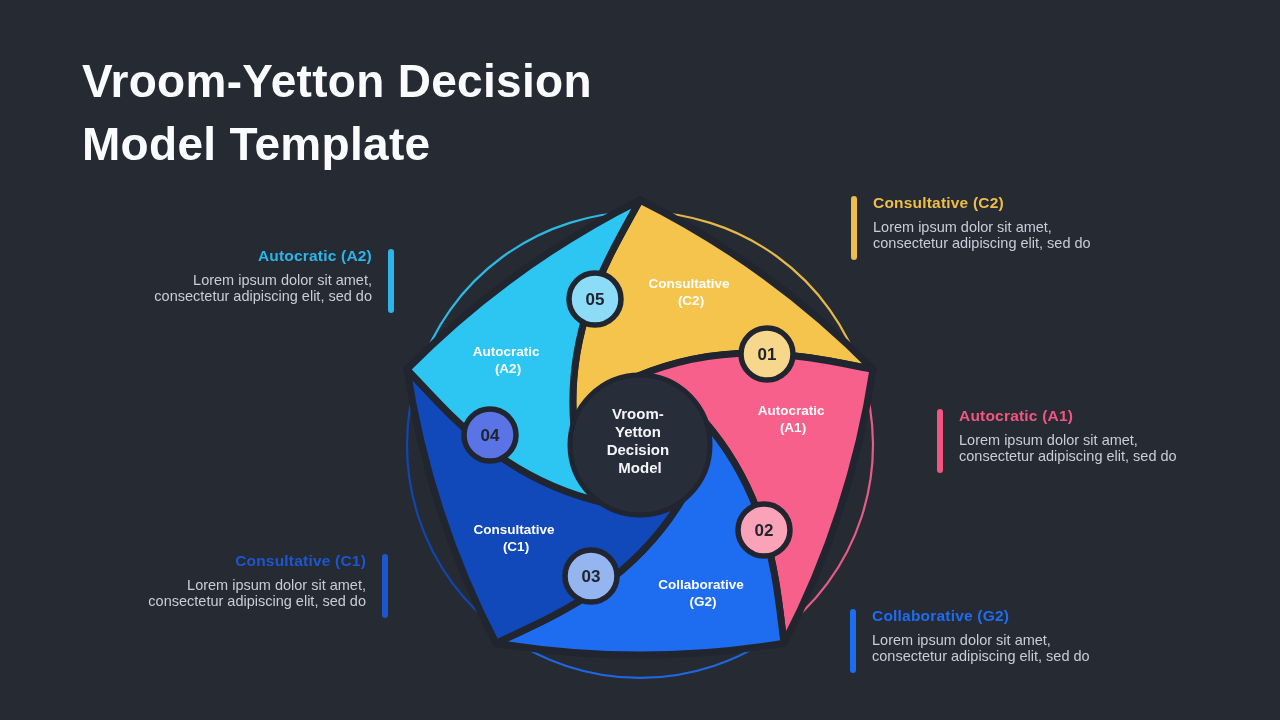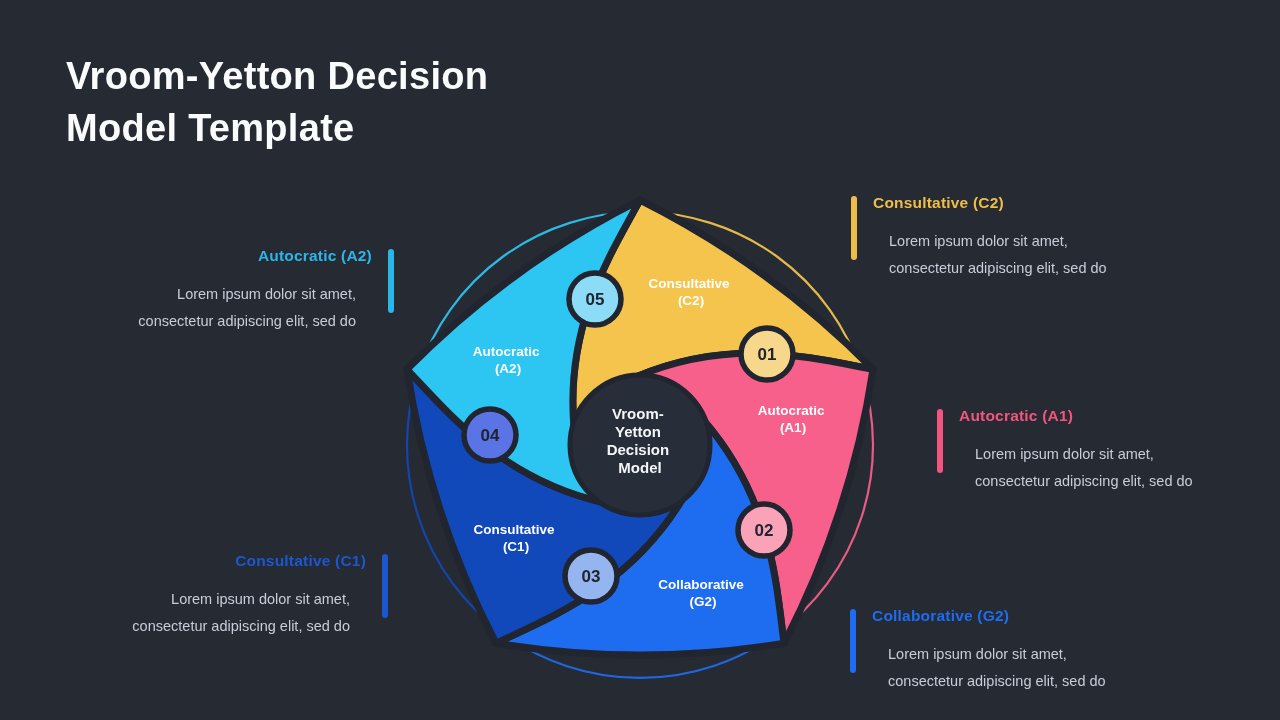--- a/index.html
+++ b/index.html
@@ -3,38 +3,38 @@
 <meta charset="utf-8">
 <style>
   html,body{margin:0;padding:0;}
   body{
     width:1280px;height:720px;position:relative;overflow:hidden;
     background:#252A33;
     font-family:"Liberation Sans", sans-serif;
   }
   
   .slide-title{
-    position:absolute;left:66px;top:50px;margin:0;
-    font-size:38px;font-weight:800;line-height:1.38;
+    position:absolute;left:82px;top:50px;margin:0;
+    font-size:46px;font-weight:800;line-height:1.38;
     color:#FAFBFD;white-space:pre-line;letter-spacing:.3px;
   }
   
   .wheel-wrap{position:absolute;left:360px;top:165px;width:560px;height:560px;}
   .blade{stroke:#20252F;stroke-width:7;stroke-linejoin:round;}
   .decor-arc{fill:none;stroke-width:2.2;opacity:.92;}
   .hub{fill:#272E3A;stroke:#20252F;stroke-width:5;}
   .hub-label{font-size:15px;font-weight:bold;fill:#F3F5F9;text-anchor:middle;}
   .seg-label{font-size:13.5px;font-weight:bold;fill:#FEFEFE;text-anchor:middle;}
   .badge-ring{stroke:#20252F;stroke-width:5.5;}
   .badge-num{font-size:17px;font-weight:bold;fill:#20242E;text-anchor:middle;}
   
   .callout{position:absolute;display:flex;gap:16px;}
   .callout .bar{width:6px;height:64px;border-radius:3px;flex:none;margin-top:2px;}
   .callout h3{margin:0 0 7px;font-size:15.5px;font-weight:bold;letter-spacing:.2px;}
-  .callout p{margin:16px;font-size:14.5px;line-height:27px;color:#C8CDD8;white-space:pre-line;}
+  .callout p{margin:0;font-size:14.5px;line-height:16px;color:#C8CDD8;white-space:pre-line;}
   .callout.left-side{text-align:right;}
   .c-yellow h3{color:#EEBE49;} .c-yellow .bar{background:#EEBE49;}
   .c-cyan h3{color:#2BB5E8;}  .c-cyan .bar{background:#2BB5E8;}
   .c-pink h3{color:#F2557F;}  .c-pink .bar{background:#F2557F;}
   .c-dblue h3{color:#1C57D0;} .c-dblue .bar{background:#1C57D0;}
   .c-blue h3{color:#1E6CF0;}  .c-blue .bar{background:#1E6CF0;}
   .pos-c2{left:851px;top:194px;}
   .pos-a2{right:886px;top:247px;flex-direction:row;}
   .pos-a1{left:937px;top:407px;}
   .pos-c1{right:892px;top:552px;}

